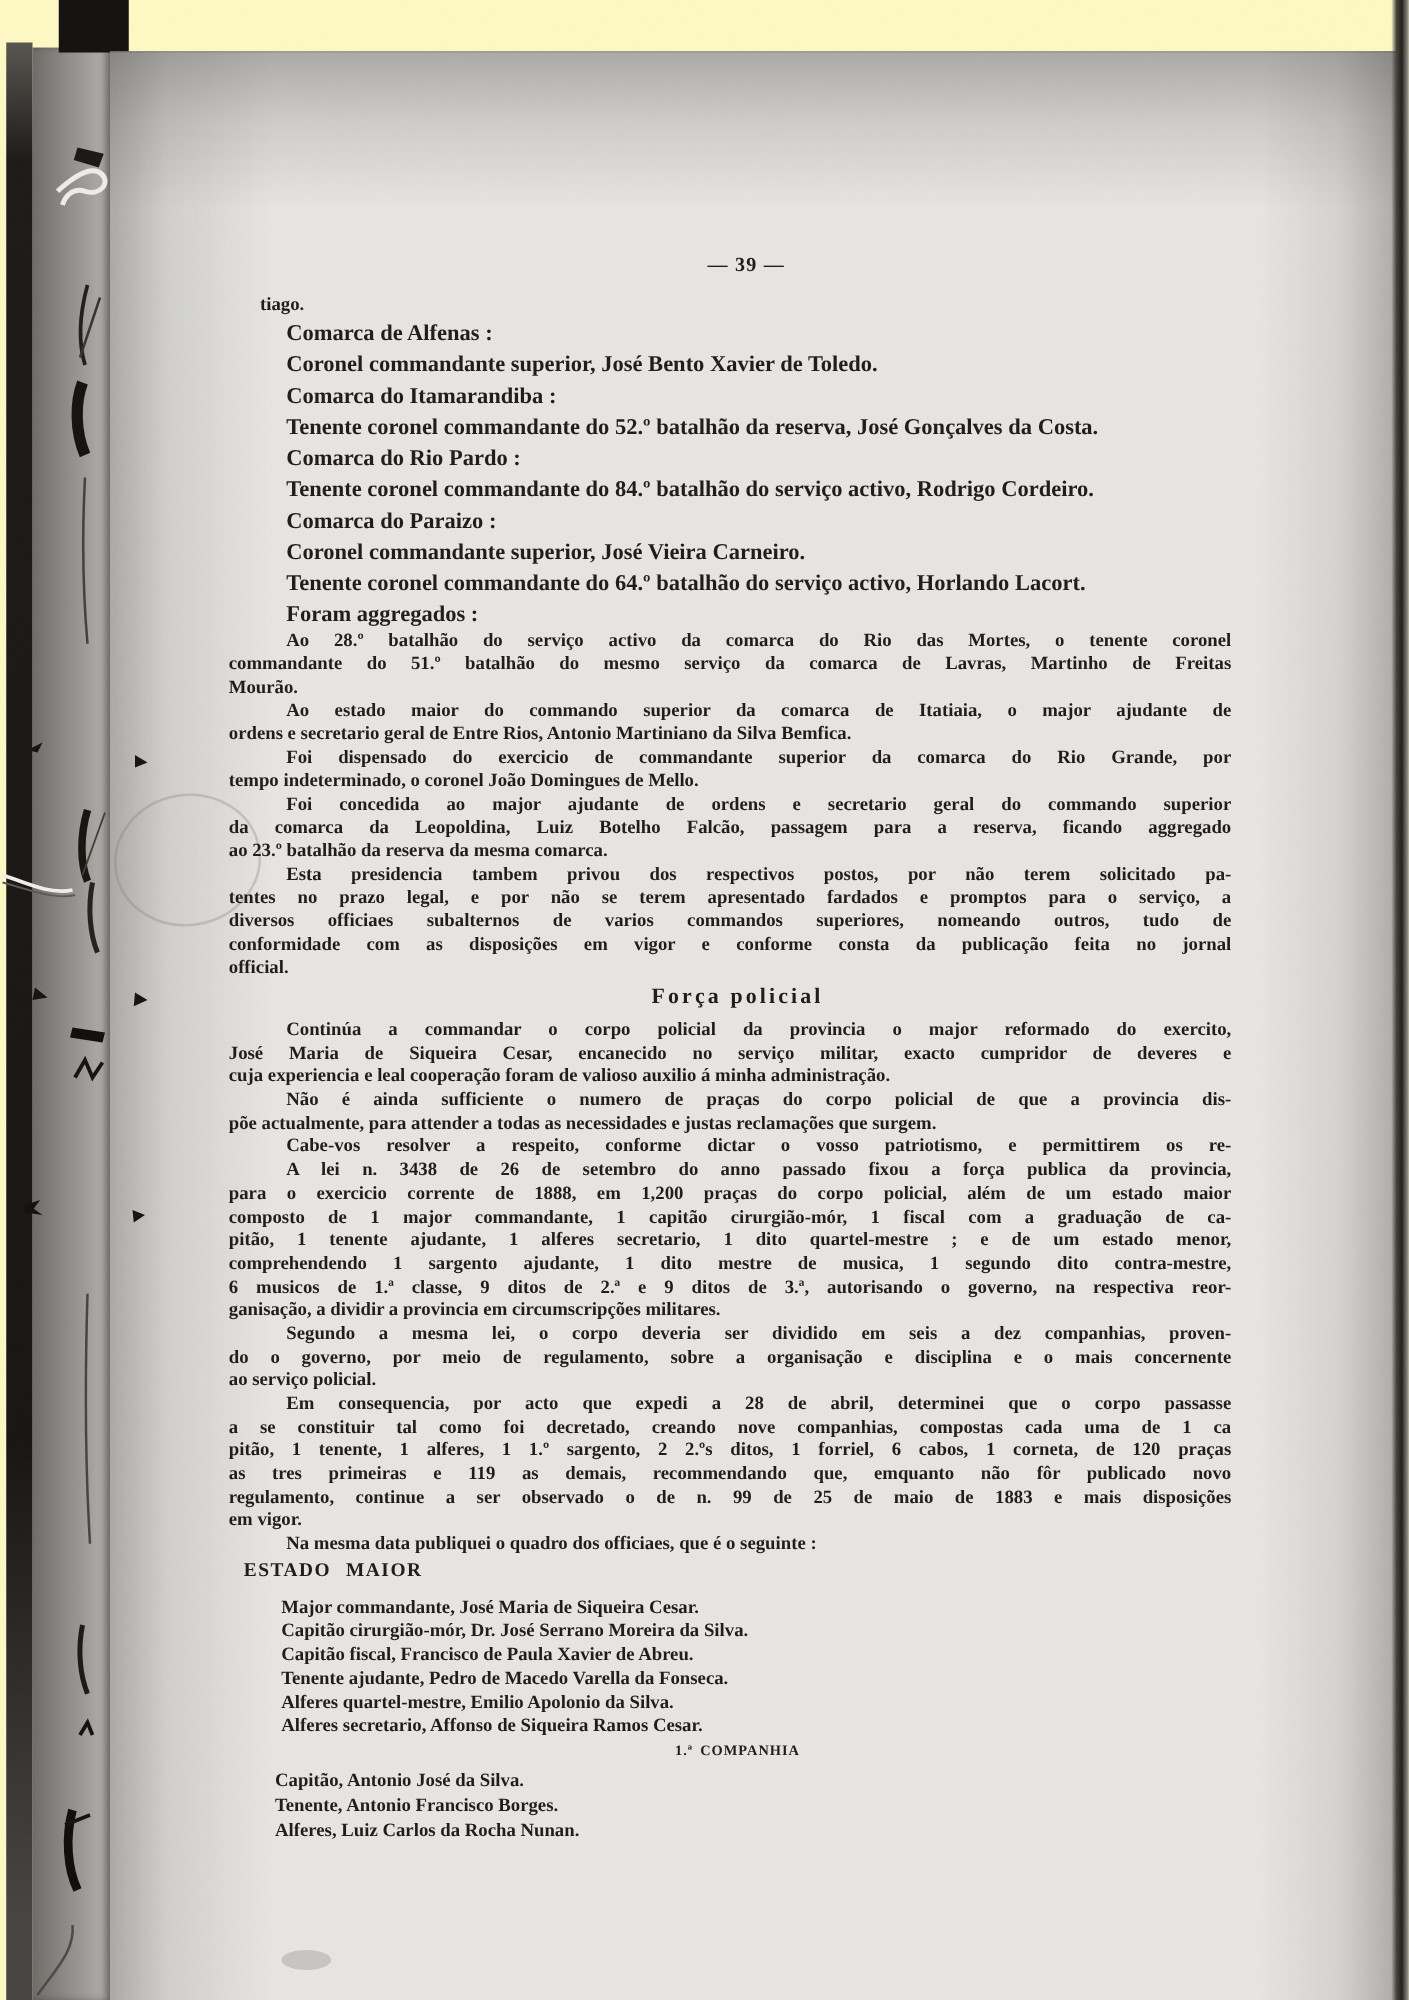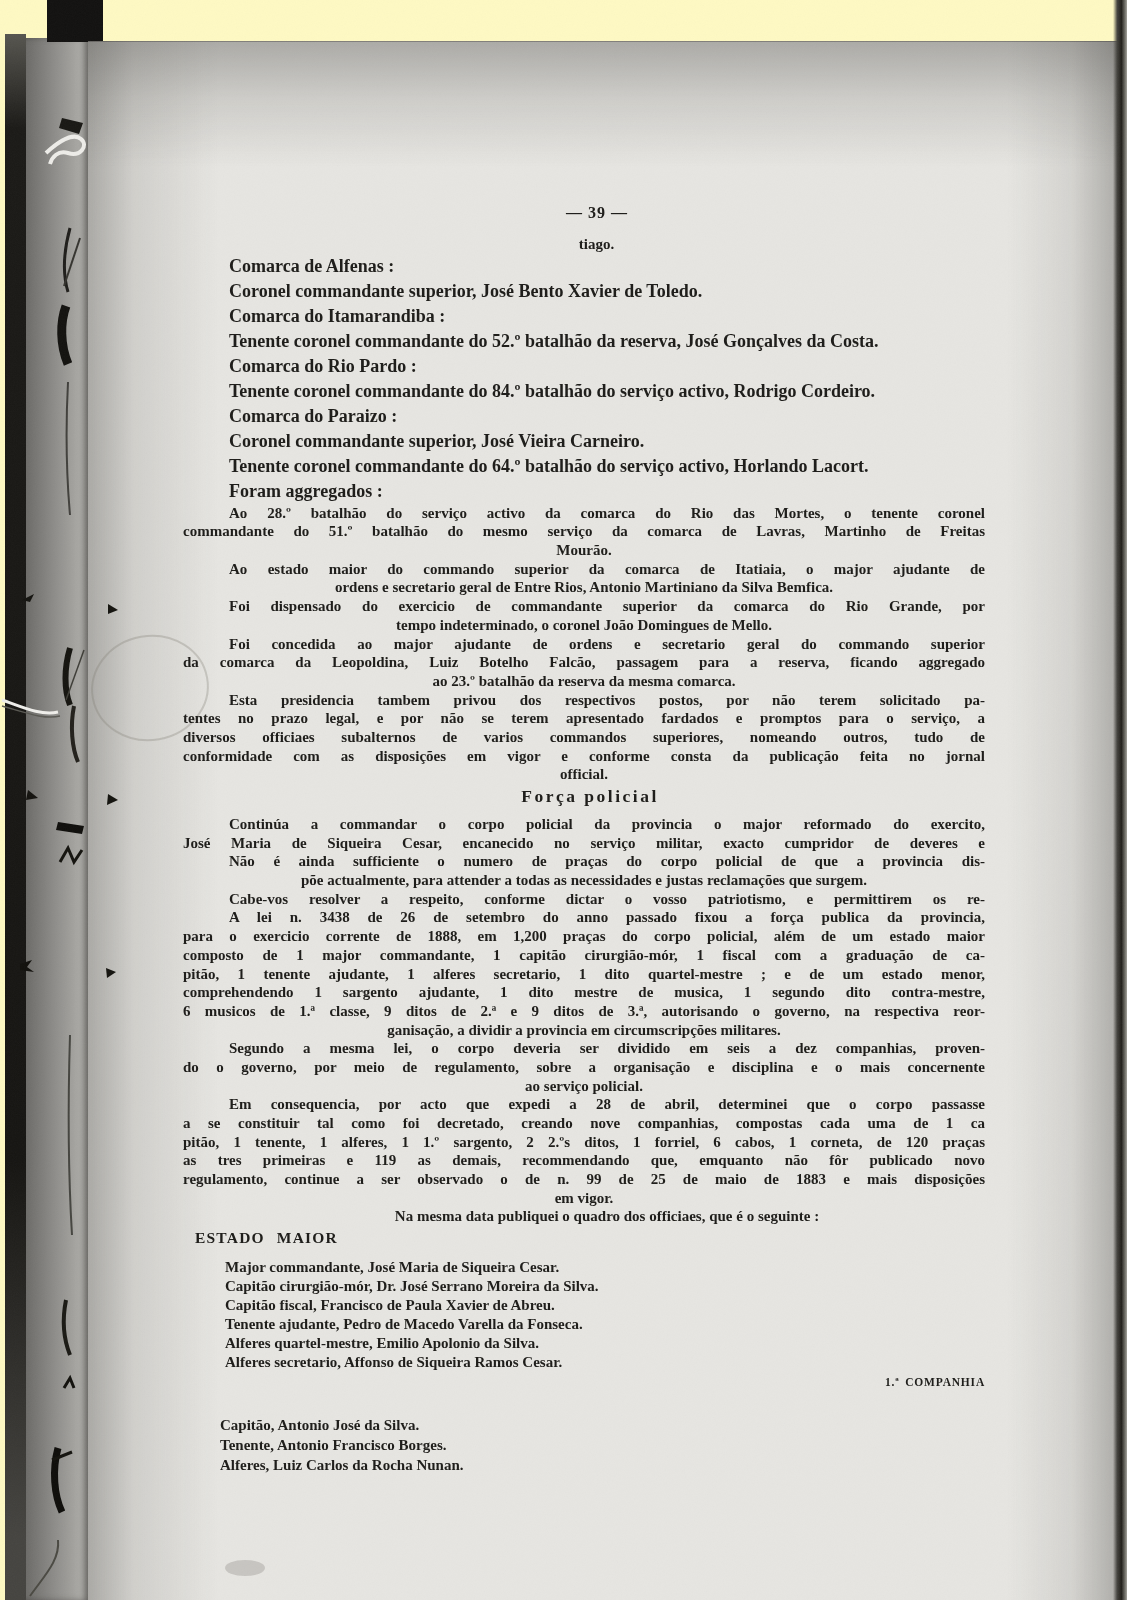--- a/index.html
+++ b/index.html
@@ -29,28 +29,28 @@
   
   .right-edge{position:absolute;left:1113px;top:0;width:14px;height:1600px;
     background:linear-gradient(to right,rgba(40,39,35,0) 0%,#44433e 30%,#211f1a 60%,#6d6c65 85%,#a3a29b 100%);}
   .marks{position:absolute;left:0;top:0;width:1127px;height:1600px;}
   .noise{position:absolute;left:0;top:0;width:1127px;height:1600px;opacity:.55;pointer-events:none;}
   
   .content{position:absolute;left:183px;top:203px;width:802px;
     filter:blur(.22px);}
   .content div{white-space:normal;}
   .bl-pagenum{text-align:center;font-size:16px;line-height:19px;height:19px;margin-bottom:13px;letter-spacing:1px;padding-left:26px;}
-  .bl-pline{font-size:15px;line-height:18.7px;height:18.7px;text-align:center;}
+  .bl-pline{font-size:15px;line-height:18.7px;height:18.7px;}
   .bl-lline{font-size:18px;line-height:25px;height:25px;}
   .bl-mline{font-size:15px;line-height:19px;height:19px;}
   .bl-cline{font-size:15px;line-height:20px;height:20px;}
   .j{text-align:justify;text-align-last:justify;text-justify:inter-word;}
   .bl-h1{text-align:center;font-size:17.5px;letter-spacing:2.5px;line-height:22px;height:22px;margin-top:1px;margin-bottom:8px;padding-left:12px;}
   .bl-h2{font-size:15.5px;letter-spacing:1.2px;word-spacing:7px;line-height:20px;height:20px;margin-top:2px;margin-bottom:10px;padding-left:12px;}
-  .bl-h3{text-align:right;font-size:11.5px;letter-spacing:.8px;word-spacing:2px;line-height:15px;height:15px;margin-top:3px;margin-bottom:25px;padding-left:12px;}
+  .bl-h3{text-align:center;font-size:11.5px;letter-spacing:.8px;word-spacing:2px;line-height:15px;height:15px;margin-top:3px;margin-bottom:6px;padding-left:12px;}
 </style>
 </head>
 <body>
 
 <div class="scan">
 
   <div class="gutter"></div>
   <div class="binding"></div>
   <div class="black-tab"></div>
   <div class="paper"></div>
@@ -112,20 +112,21 @@
       <div class="bl-pline j">da comarca da Leopoldina, Luiz Botelho Falcão, passagem para a reserva, ficando aggregado</div>
       <div class="bl-pline">ao 23.º batalhão da reserva da mesma comarca.</div>
       <div class="bl-pline j" style="padding-left: 46px;">Esta presidencia tambem privou dos respectivos postos, por não terem solicitado pa-</div>
       <div class="bl-pline j">tentes no prazo legal, e por não se terem apresentado fardados e promptos para o serviço, a</div>
       <div class="bl-pline j">diversos officiaes subalternos de varios commandos superiores, nomeando outros, tudo de</div>
       <div class="bl-pline j">conformidade com as disposições em vigor e conforme consta da publicação feita no jornal</div>
       <div class="bl-pline">official.</div>
       <div class="bl-h1">Força policial</div>
       <div class="bl-pline j" style="padding-left: 46px;">Continúa a commandar o corpo policial da provincia o major reformado do exercito,</div>
       <div class="bl-pline j">José Maria de Siqueira Cesar, encanecido no serviço militar, exacto cumpridor de deveres e</div>
+      <div class="bl-pline">cuja experiencia e leal cooperação foram de valioso auxilio á minha administração.</div>
       <div class="bl-pline j" style="padding-left: 46px;">Não é ainda sufficiente o numero de praças do corpo policial de que a provincia dis-</div>
       <div class="bl-pline">põe actualmente, para attender a todas as necessidades e justas reclamações que surgem.</div>
       <div class="bl-pline j" style="padding-left: 46px;">Cabe-vos resolver a respeito, conforme dictar o vosso patriotismo, e permittirem os re-</div>
       <div class="bl-pline j" style="padding-left: 46px;">A lei n. 3438 de 26 de setembro do anno passado fixou a força publica da provincia,</div>
       <div class="bl-pline j">para o exercicio corrente de 1888, em 1,200 praças do corpo policial, além de um estado maior</div>
       <div class="bl-pline j">composto de 1 major commandante, 1 capitão cirurgião-mór, 1 fiscal com a graduação de ca-</div>
       <div class="bl-pline j">pitão, 1 tenente ajudante, 1 alferes secretario, 1 dito quartel-mestre ; e de um estado menor,</div>
       <div class="bl-pline j">comprehendendo 1 sargento ajudante, 1 dito mestre de musica, 1 segundo dito contra-mestre,</div>
       <div class="bl-pline j">6 musicos de 1.ª classe, 9 ditos de 2.ª e 9 ditos de 3.ª, autorisando o governo, na respectiva reor-</div>
       <div class="bl-pline">ganisação, a dividir a provincia em circumscripções militares.</div>

